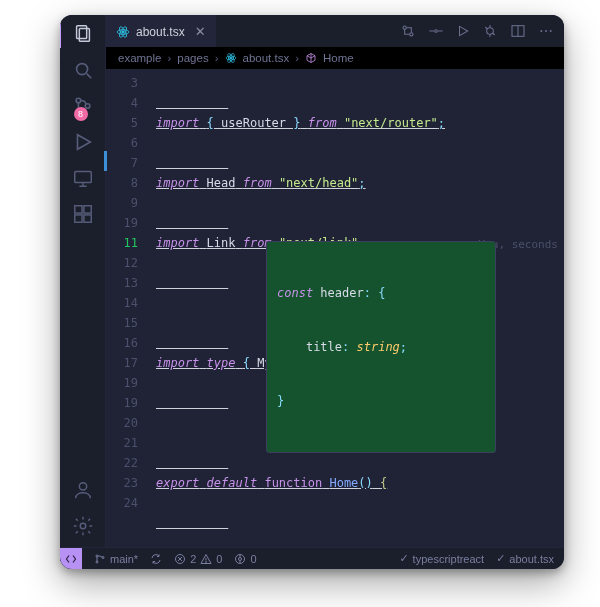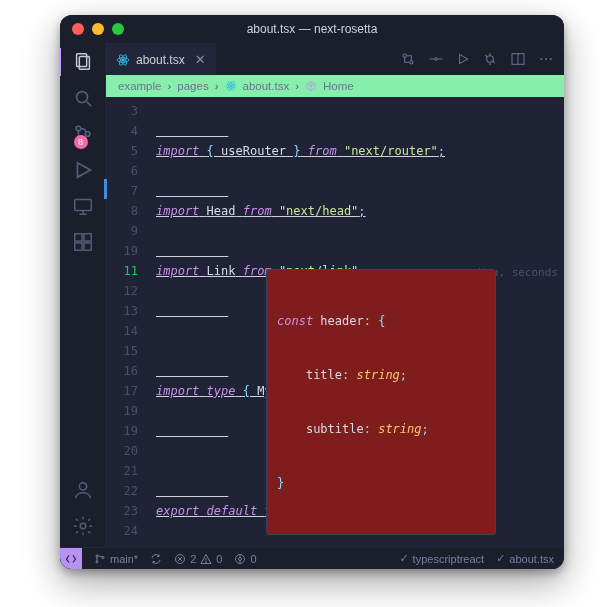--- a/index.html
+++ b/index.html
@@ -78,21 +78,21 @@
   .tab .react-logo { color:#2dc3e8; }
   .tab-close { color:#888ea8; font-size:13px; margin-left:4px; }
   .tabs-spacer { flex:1; }
   .tab-actions { display:flex; align-items:center; gap:12px; padding-right:10px; color:#6a6f8e; }
   
   .breadcrumb {
     height:22px; display:flex; align-items:center; gap:6px;
     padding:0 12px;
     color:#6e7392; font-size:11.5px;
     font-family: -apple-system, sans-serif;
-    background:#86efac;
+    background:#000000;
   }
   .breadcrumb .sep { color:#555a78; }
   .breadcrumb .react-logo { color:#2dc3e8; }
   .breadcrumb .cube { color:#c792ea; }
   
   .code-wrap { flex:1; display:flex; min-height:0; background:#202335; position:relative; }
   .gutter {
     width:40px; text-align:right; padding-right:8px;
     color:#4b506c; font-size:12px; line-height:20px;
     padding-top:4px;
@@ -114,21 +114,21 @@
   .str { color:#c3e88d; }
   .punc { color:#89ddff; }
   .id { color:#d7dbe8; }
   .type { color:#ffcb6b; font-style:italic; }
   .brace { color:#c6c98b; }
   
   .hover {
     position:absolute;
     left: 120px; top: 172px;
     width: 230px;
-    background:#7f1d1d;
+    background:#14532d;
     border:1px solid #3a3f5e;
     border-radius:3px;
     padding:6px 10px;
     font-size:12px; line-height:18px;
     z-index:5;
   }
   
   .inline-hint {
     position:absolute; right:6px; top:166px;
     color:#4b506c; font-size:11px;
@@ -150,28 +150,20 @@
   .status .group { display:flex; align-items:flex-end; gap:4px; }
   .status-spacer { flex:1; }
   svg { display:block; }
   .line7bar { position:absolute; left:-2px; top:82px; width:3px; height:20px; background:#3c8fd9; z-index:3; }
 </style>
 </head>
 <body>
 
 <div class="window">
 
-  <div class="titlebar">
-    <div class="traffic">
-      <div class="dot red"></div>
-      <div class="dot yellow"></div>
-      <div class="dot green"></div>
-    </div>
-    <div class="title">about.tsx — next-rosetta</div>
-  </div>
 
   <div class="body">
 
     <div class="activity">
       <div class="a-icon active">
         <svg width="22" height="22" viewBox="0 0 24 24" fill="none" stroke="currentColor" stroke-width="1.6">
             <rect x="5" y="3" width="11" height="14" rx="1"></rect>
             <rect x="8" y="6" width="11" height="14" rx="1"></rect>
           </svg>
       </div>
@@ -359,21 +351,20 @@
           
           
           
           
           
 
           
           <div class="hover">
             <div><span class="kw">const </span><span class="id">header</span><span class="punc">: {</span></div>
             <div>&nbsp;&nbsp;&nbsp;&nbsp;<span class="id">title</span><span class="punc">: </span><span class="type">string</span><span class="punc">;</span></div>
-            <div>&nbsp;&nbsp;&nbsp;&nbsp;<span class="id">subtitle</span><span class="punc">: </span><span class="type">string</span><span class="punc">;</span></div>
             <div><span class="punc">}</span></div>
           </div>
 
           <div class="inline-hint">You, seconds</div>
         </div>
       </div>
     </div>
   </div>
 
   <div class="status">

